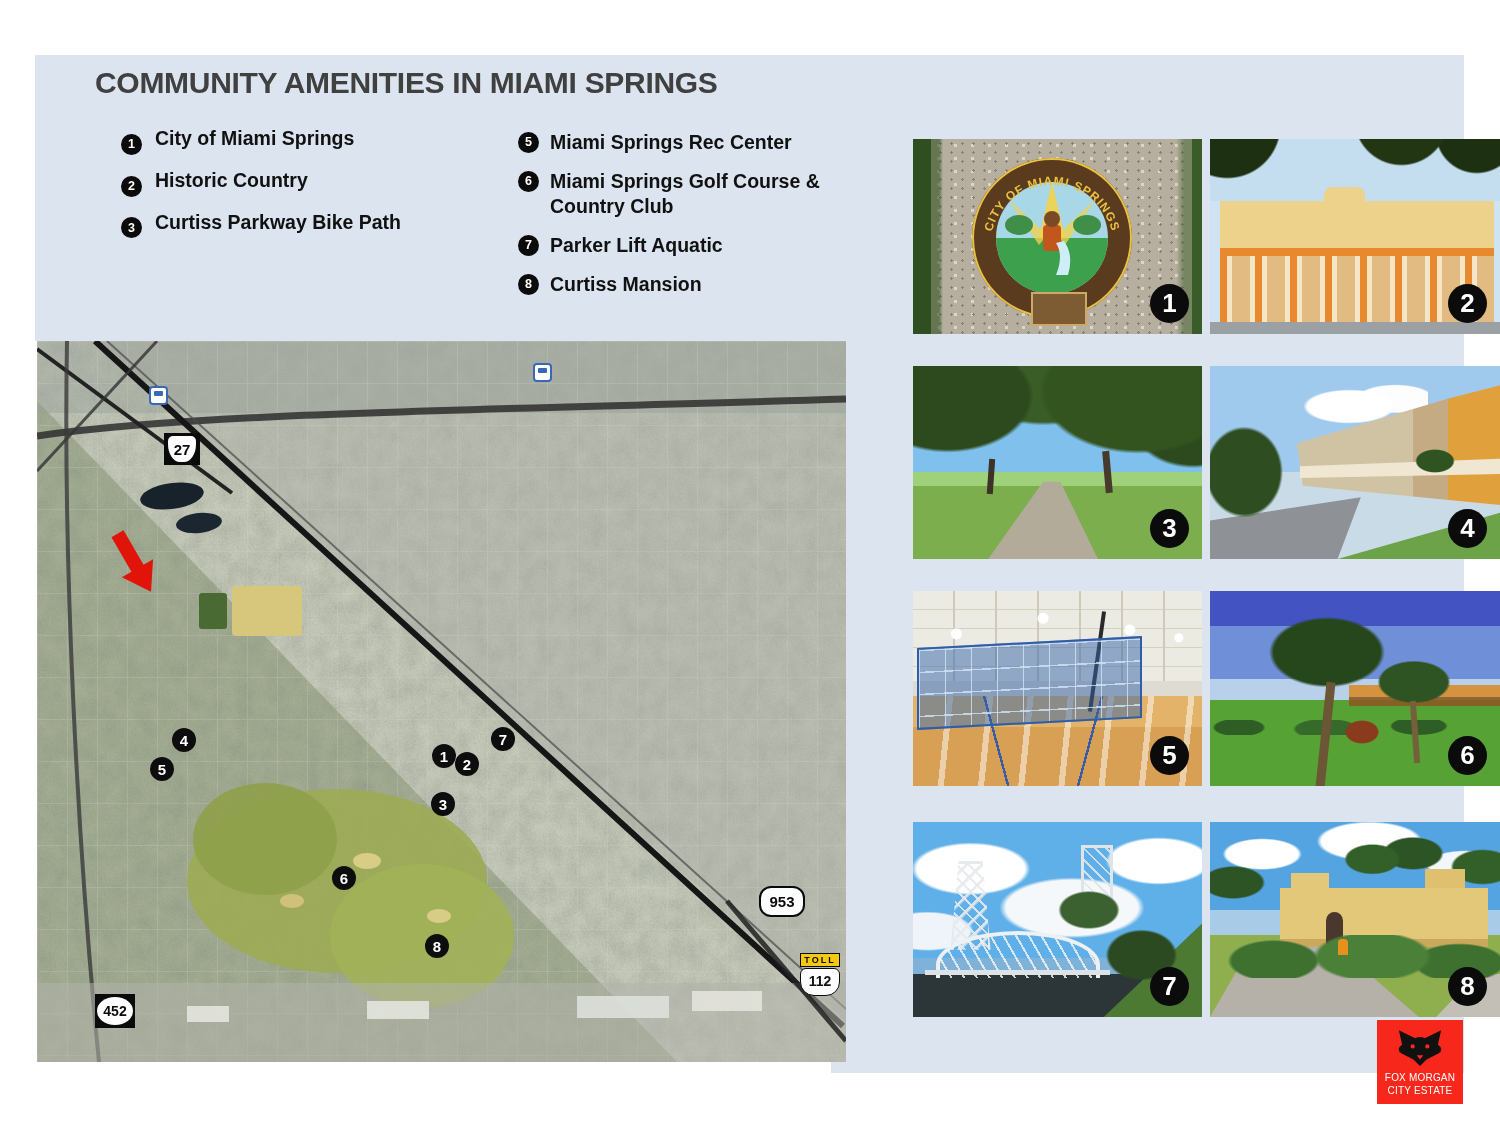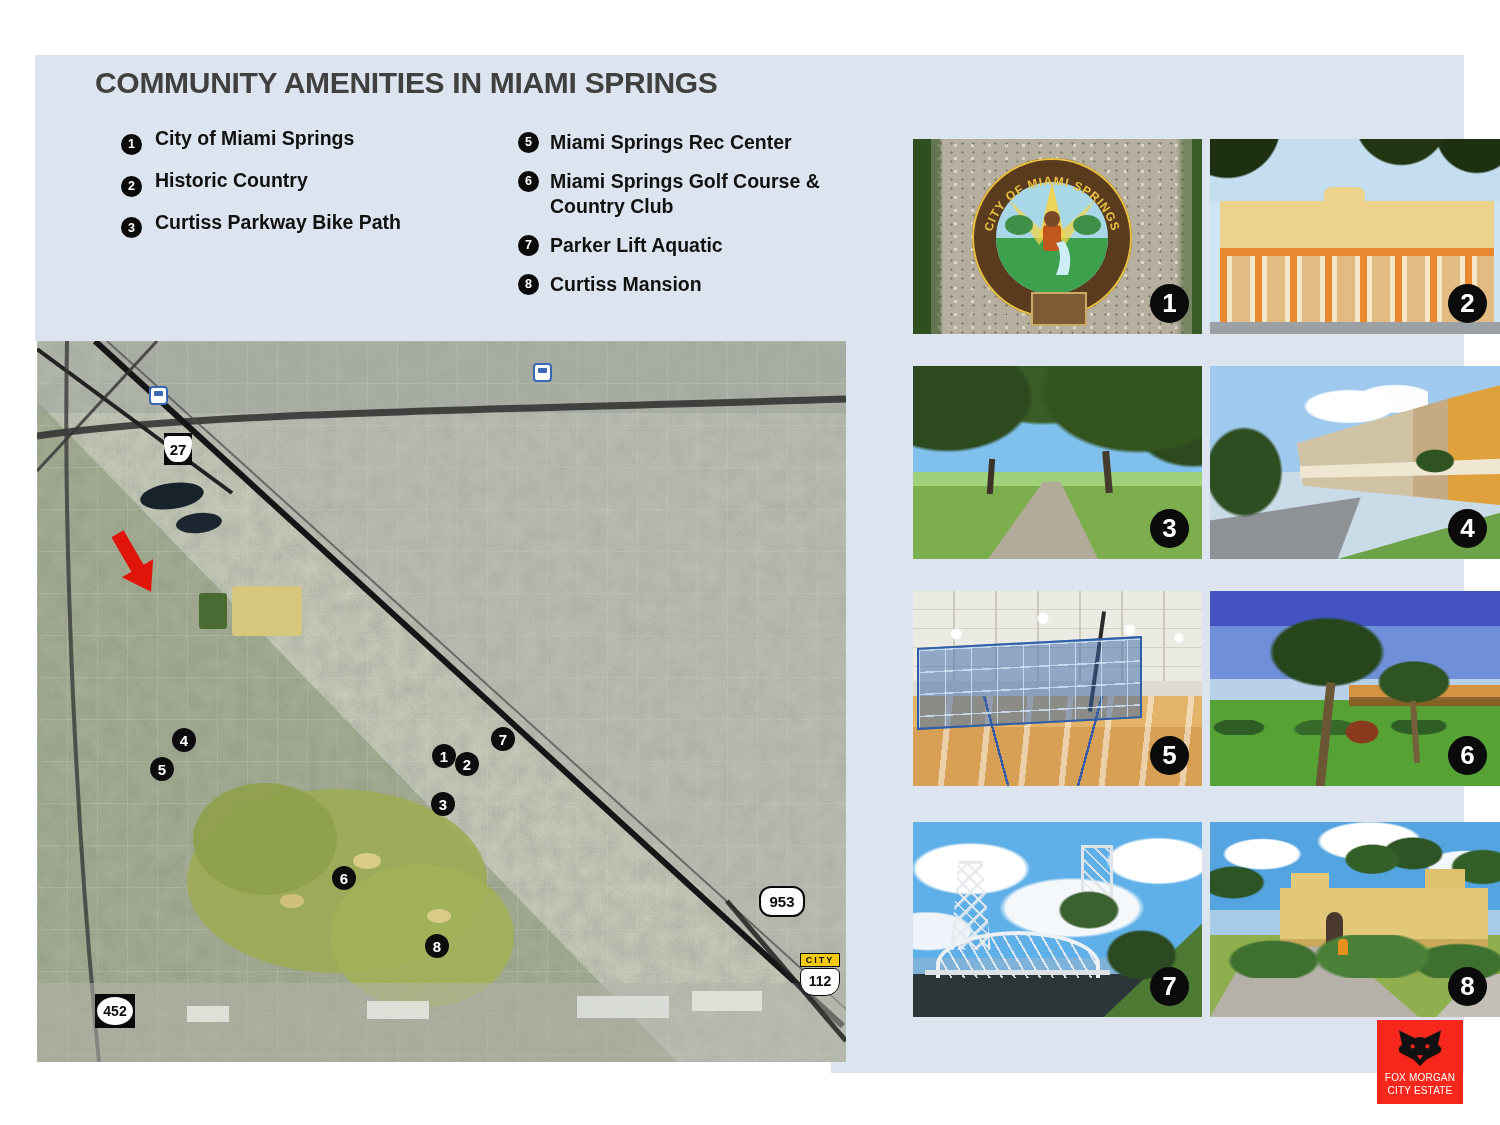--- a/index.html
+++ b/index.html
@@ -21,21 +21,21 @@
           border-radius:50%;background:#0b0b0b;color:#fff;font-size:12.5px;font-weight:bold;
           vertical-align:-3px;margin-right:13px;flex:0 0 21px;}
   .alist-right .aitem{display:flex;gap:11px;align-items:flex-start;}
   .alist-right .bullet{margin-right:0;margin-top:2px;}
 
   
   .map{position:absolute;left:37px;top:341px;width:809px;height:721px;background:#8b9080;overflow:hidden;}
   .map svg.art{position:absolute;left:0;top:0;}
   .mmarker{position:absolute;width:24px;height:24px;border-radius:50%;background:#0d0d0d;color:#fff;
            font-size:15px;font-weight:bold;display:flex;align-items:center;justify-content:center;}
-  .shield-us{position:absolute;width:28px;height:32px;background:#0a0a0a;display:flex;align-items:center;justify-content:center;}
+  .shield-us{position:absolute;width:36px;height:32px;background:#0a0a0a;display:flex;align-items:center;justify-content:center;}
   .shield-us .inner{width:28px;height:26px;background:#fdfdfd;border-radius:5px 5px 12px 12px/5px 5px 18px 18px;
            display:flex;align-items:center;justify-content:center;font-size:15px;font-weight:bold;color:#0a0a0a;}
   .shield-pill{position:absolute;width:42px;height:27px;background:#fdfdfd;border:2px solid #0a0a0a;border-radius:12px;
            display:flex;align-items:center;justify-content:center;font-size:15px;font-weight:bold;color:#0a0a0a;}
   .shield-948{position:absolute;width:40px;height:34px;background:#0a0a0a;display:flex;align-items:center;justify-content:center;}
   .shield-948 .inner{width:36px;height:28px;background:#fdfdfd;border-radius:50%;display:flex;align-items:center;
            justify-content:center;font-size:14px;font-weight:bold;color:#0a0a0a;}
   .shield-toll{position:absolute;width:40px;text-align:center;}
   .shield-toll .toll{background:#f3c912;border:1.5px solid #0a0a0a;color:#0a0a0a;font-size:9px;font-weight:bold;
            letter-spacing:2px;padding:1px 0;}
@@ -281,21 +281,21 @@
     <div class="transit" style="left:496px;top:22px;"></div>
 
     <div class="shield-us" style="left:127px;top:92px;">
       <div class="inner">27</div>
     </div>
     <div class="shield-pill" style="left:722px;top:545px;">953</div>
     <div class="shield-948" style="left:58px;top:653px;">
       <div class="inner">452</div>
     </div>
     <div class="shield-toll" style="left:763px;top:612px;">
-      <div class="toll">CITY</div>
+      <div class="toll">TOLL</div>
       <div class="num">112</div>
     </div>
 
     <div class="red-arrow">
       <div class="shaft"></div>
         <div class="head"></div>
     </div>
 
     <div class="mmarker" style="left:395px;top:403px;">1</div>
     <div class="mmarker" style="left:418px;top:411px;">2</div>

